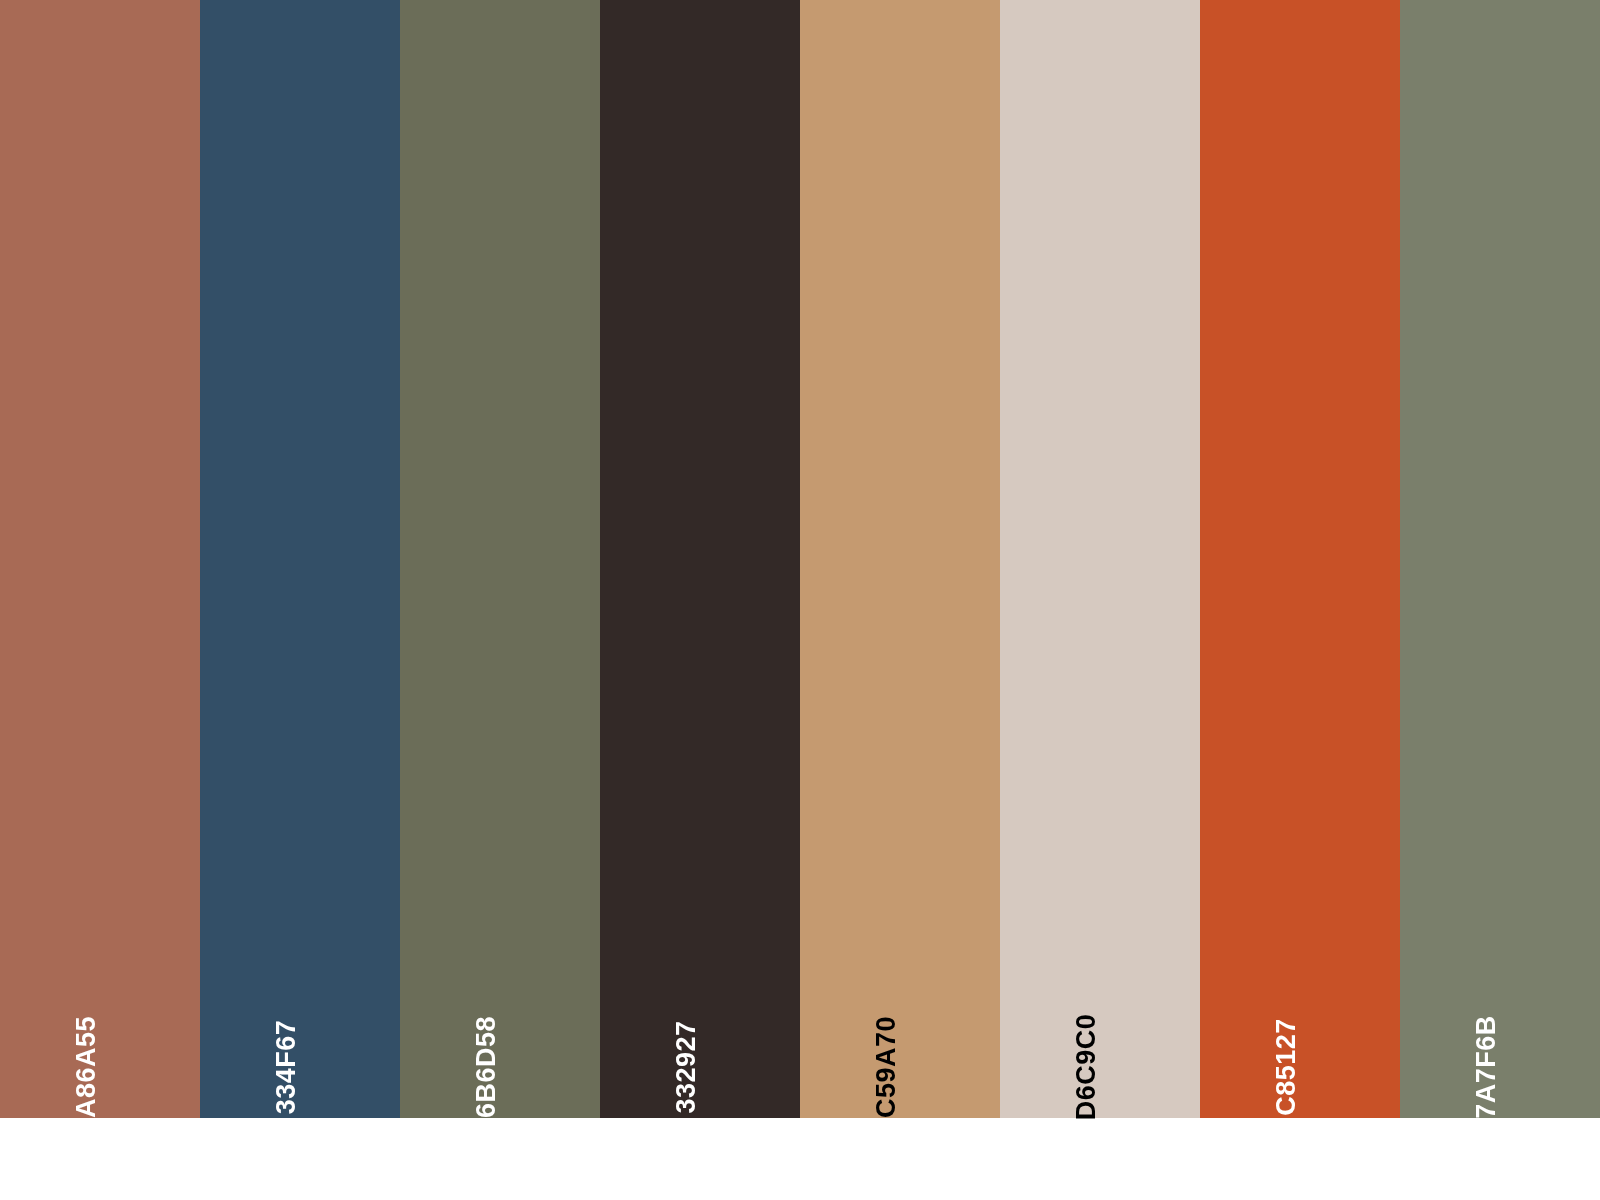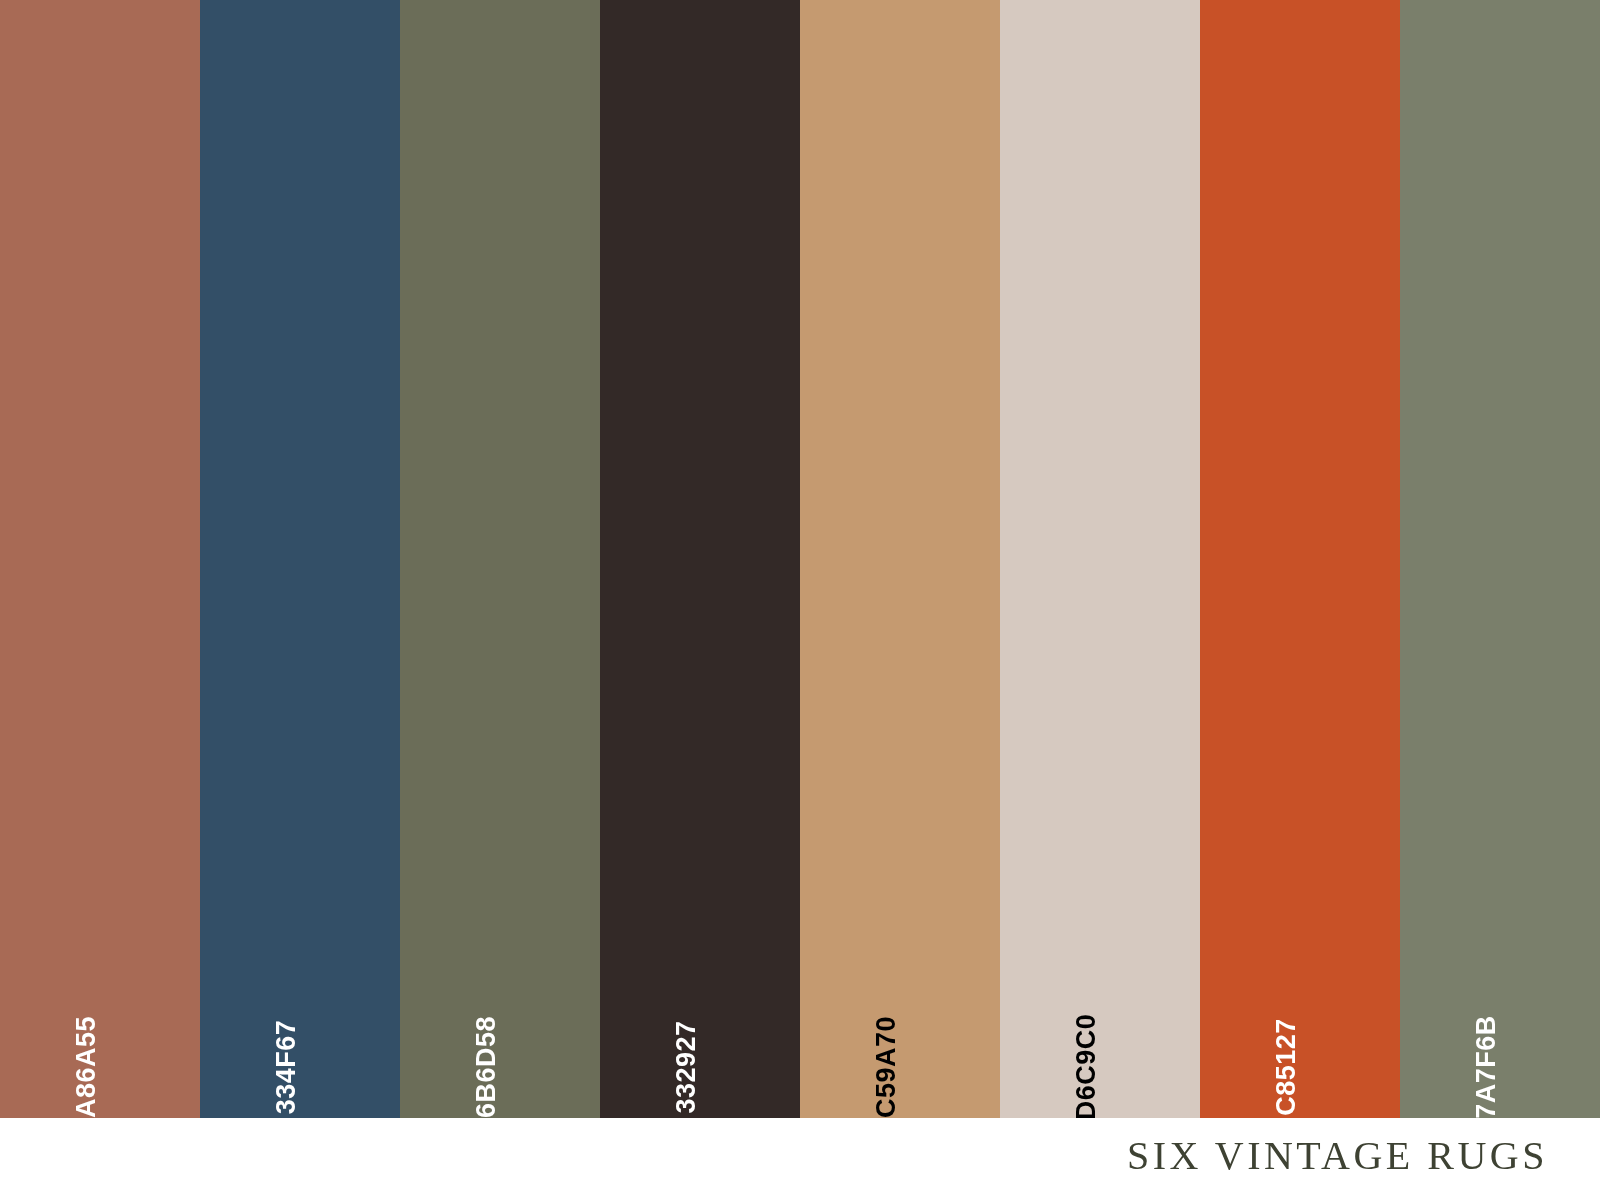--- a/index.html
+++ b/index.html
@@ -101,17 +101,14 @@
         <div class="label-pivot"><span style="color: rgb(0, 0, 0);">D6C9C0</span></div>
       </div>
       <div class="swatch" style="background: rgb(200, 81, 39);">
         <div class="label-pivot"><span style="color: rgb(255, 255, 255);">C85127</span></div>
       </div>
       <div class="swatch" style="background: rgb(122, 127, 107);">
         <div class="label-pivot"><span style="color: rgb(255, 255, 255);">7A7F6B</span></div>
       </div>
     </div>
 
-  <div id="footer">
-    <div id="brand" style="color: rgb(62, 66, 51);">SIX VINTAGE RUGS</div>
-  </div>
 
 </div>
 
 </body></html>

